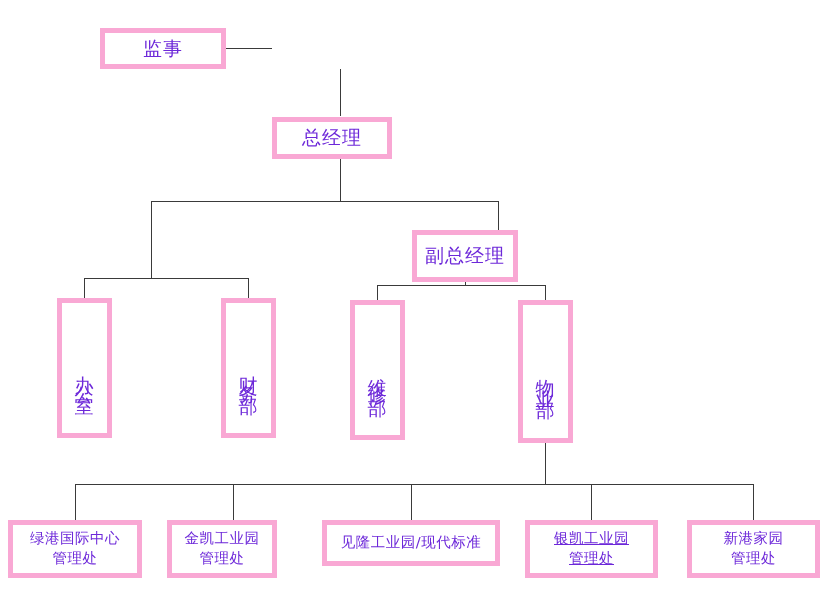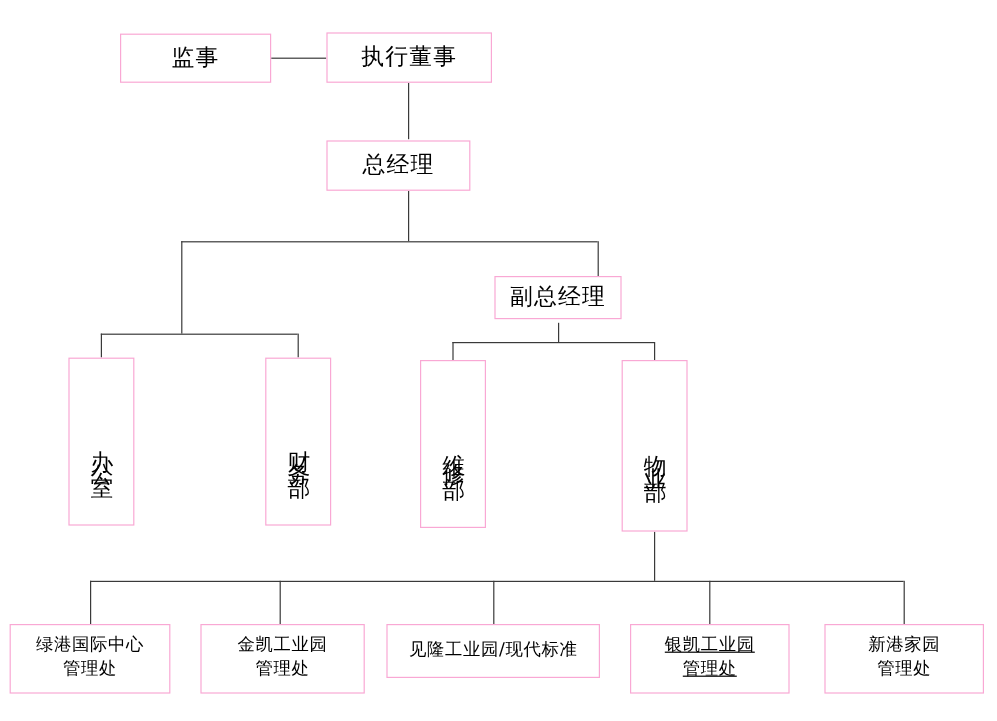--- a/index.html
+++ b/index.html
@@ -15,28 +15,28 @@
   #chart-root {
     position: relative;
     width: 831px;
     height: 601px;
     background: #ffffff;
     overflow: hidden;
   }
   .node {
     position: absolute;
     box-sizing: border-box;
-    border: 1px solid #f9a8d4;
+    border: 5px solid #f9a8d4;
     background: #ffffff;
     display: flex;
     align-items: center;
     justify-content: center;
     text-align: center;
     line-height: 1.35;
-    color: #000000;
+    color: #6d28d9;
     z-index: 2;
   }
   .node-h {
     font-size: 19px;
     letter-spacing: 1px;
   }
   .node-v {
     font-size: 19px;
     writing-mode: vertical-rl;
     text-orientation: upright;
@@ -93,42 +93,41 @@
   <div class="conn conn-h" style="left:75px; top:484px; width:678px;"></div>
 
   <div class="conn conn-v" style="left:75px; top:484px; height:36px;"></div>
   <div class="conn conn-v" style="left:233px; top:484px; height:36px;"></div>
   <div class="conn conn-v" style="left:411px; top:484px; height:36px;"></div>
   <div class="conn conn-v" style="left:591px; top:484px; height:36px;"></div>
   <div class="conn conn-v" style="left:753px; top:484px; height:36px;"></div>
 
   <div class="node node-h" style="left:100px; top:28px; width:126px; height:41px;">监事</div>
 
-  <div class="node node-h" style="left:272px; top:27px; width:138px; height:42px;">执行董事</div>
 
   <div class="node node-h" style="left:272px; top:117px; width:120px; height:42px;">总经理</div>
 
-  <div class="node node-h" style="left:412px; top:230px; width:106px; height:36px;">副总经理</div>
+  <div class="node node-h" style="left:412px; top:230px; width:106px; height:52px;">副总经理</div>
 
   <div class="node node-v" style="left:57px; top:298px; width:55px; height:140px;">办公室</div>
 
   <div class="node node-v" style="left:221px; top:298px; width:55px; height:140px;">财务部</div>
 
   <div class="node node-v" style="left:350px; top:300px; width:55px; height:140px;">维修部</div>
 
   <div class="node node-v" style="left:518px; top:300px; width:55px; height:143px;">物业部</div>
 
   <div class="node node-leaf" style="left:8px; top:520px; width:134px; height:58px;">
     <div>
       <div>绿港国际中心</div>
       <div>管理处</div>
     </div>
   </div>
 
-  <div class="node node-leaf" style="left:167px; top:520px; width:137px; height:58px;">
+  <div class="node node-leaf" style="left:167px; top:520px; width:110px; height:58px;">
     <div>
       <div>金凯工业园</div>
       <div>管理处</div>
     </div>
   </div>
 
   <div class="node node-leaf" style="left:322px; top:520px; width:178px; height:45px;">
     <div>
       <div>见隆工业园/现代标准</div>
     </div>

